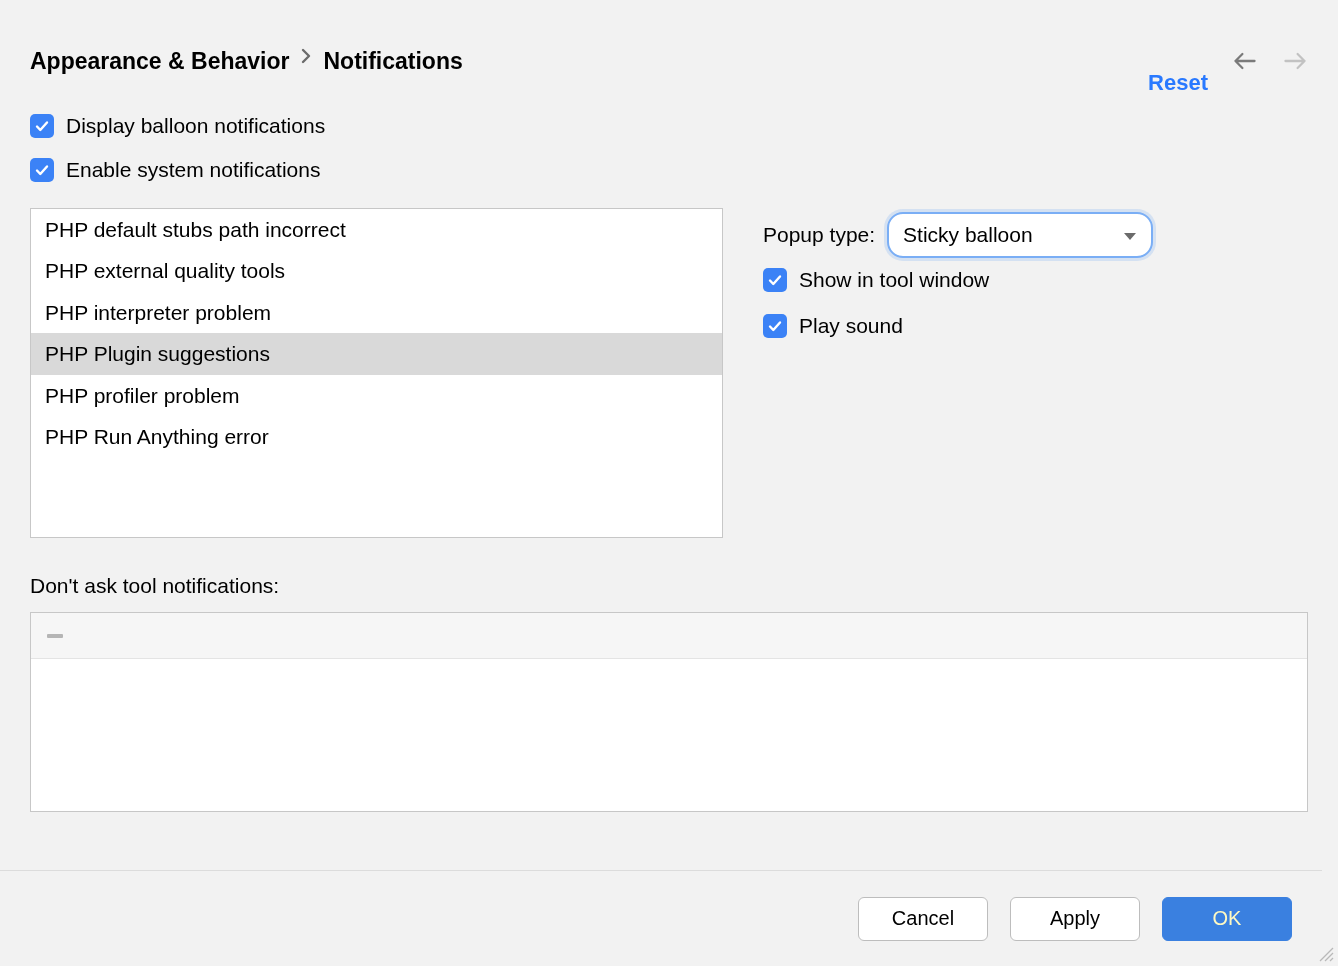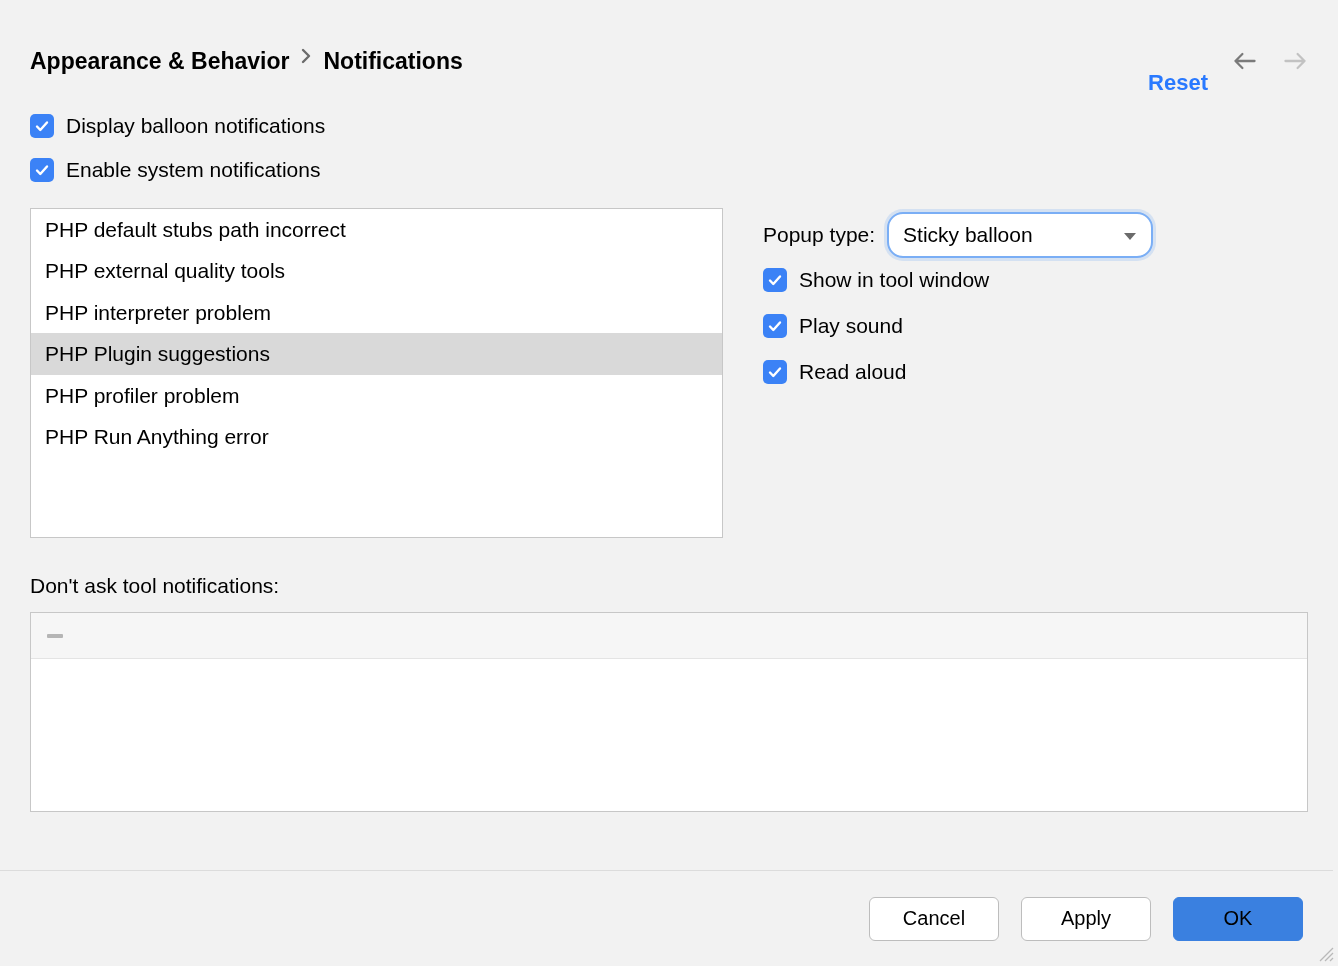--- a/index.html
+++ b/index.html
@@ -135,21 +135,21 @@
     background: #f6f6f6;
     display: flex;
     align-items: center;
     padding: 0 16px;
   }
   .minus-icon { width:16px; height:4px; background:#b5b5b5; border-radius:1px; }
 
   
   .footer {
     position: absolute;
-    left: 0; right: 5px; bottom: 0;
+    left: 0; right: 16px; bottom: 0;
     height: 96px;
     border-top: 1px solid #dcdcdc;
     display: flex;
     justify-content: flex-end;
     align-items: center;
     gap: 22px;
     padding-right: 30px;
     background: #f2f2f2;
   }
   .btn {
@@ -160,21 +160,21 @@
     background: #fff;
     font-size: 20px;
     display: inline-flex;
     align-items: center;
     justify-content: center;
     padding: 0 24px;
   }
   .btn.primary {
     background: #3a80e0;
     border-color: #3a80e0;
-    color: #000000;
+    color: #fef9c3;
   }
 
   
   .grip {
     position: absolute;
     right: 4px;
     bottom: 4px;
     width: 18px; height: 18px;
   }
 </style>
@@ -259,28 +259,20 @@
         <span>Show in tool window</span>
       </label>
       <label class="check-row">
         <span class="chk checked">
           <svg width="16" height="16" viewBox="0 0 16 16">
               <path d="M3 8.5 L6.3 12 L13 4.5" fill="none" stroke="#fff" stroke-width="2.4" stroke-linecap="round" stroke-linejoin="round"></path>
             </svg>
         </span>
         <span>Play sound</span>
       </label>
-      <label class="check-row">
-        <span class="chk checked">
-          <svg width="16" height="16" viewBox="0 0 16 16">
-              <path d="M3 8.5 L6.3 12 L13 4.5" fill="none" stroke="#fff" stroke-width="2.4" stroke-linecap="round" stroke-linejoin="round"></path>
-            </svg>
-        </span>
-        <span>Read aloud</span>
-      </label>
     </div>
   </div>
 </div>
 
 <div class="dont-ask-section">
   <div class="dont-ask-label">Don't ask tool notifications:</div>
   <div class="dont-ask-box">
     <div class="dont-ask-toolbar">
       <span class="minus-icon"></span>
     </div>

